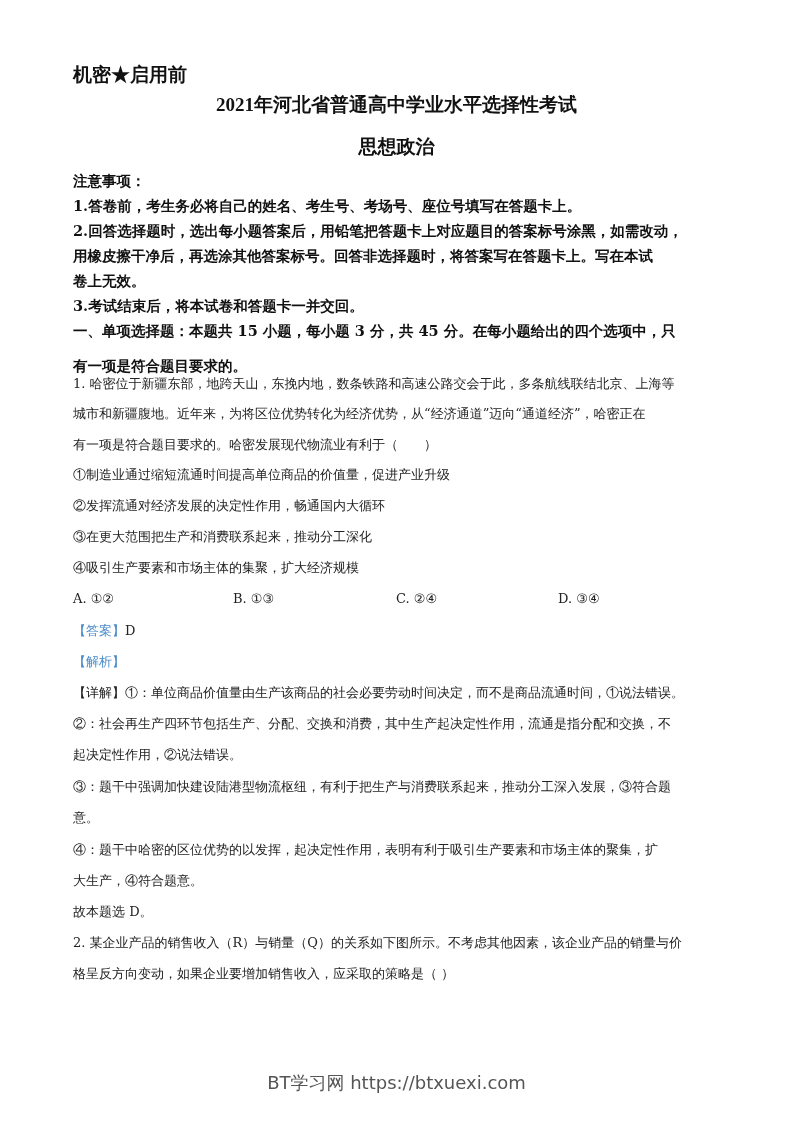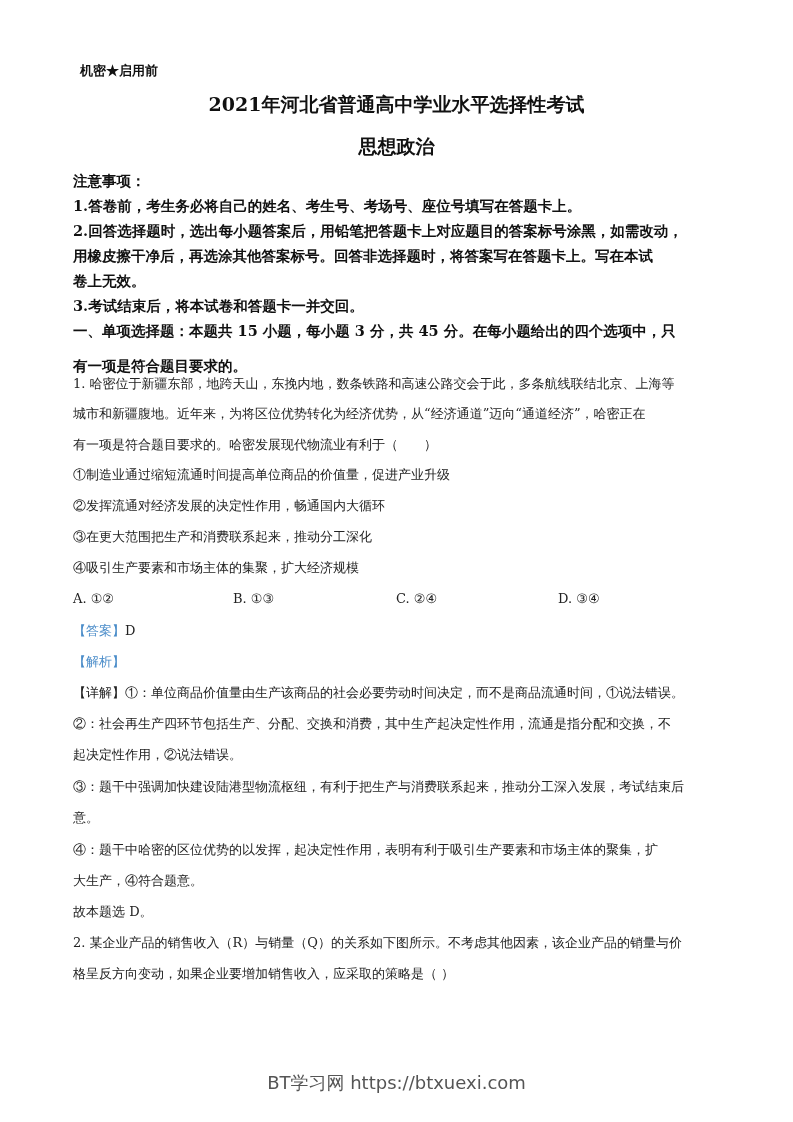--- a/index.html
+++ b/index.html
@@ -1,22 +1,22 @@
 <!DOCTYPE html>
 <html><head>
 <meta charset="utf-8">
 <style>
   html, body { margin: 0; padding: 0; background: #ffffff; }
   body { width: 793px; height: 1122px; position: relative; overflow: hidden;
          font-family: "DejaVu Serif", "Liberation Serif", serif; color: #111; }
   .page { position: absolute; left: 0; top: 0; width: 793px; height: 1122px; }
   .abs { position: absolute; white-space: nowrap; }
   .bold { font-weight: bold; }
-  .conf { left: 80px; top: 62px; font-size: 13px; text-align: right; }
-  .title { left: 0; width: 793px; text-align: center; font-size: 19px; }
+  .conf { left: 73px; top: 62px; font-size: 19px; text-align: right; }
+  .title { left: 0; width: 793px; text-align: center; font-size: 19px; font-family: Liberation Serif, serif; }
   .t1 { top: 92px; }
   .t2 { top: 134px; }
   .notice { left: 73px; font-size: 14.5px; }
   .q { left: 73px; font-size: 13px; color: #222; }
   .opt { font-size: 13px; color: #222; }
   .blue { color: #4a8cc9; }
   .footer { left: 0; width: 793px; text-align: center; top: 1071px; font-size: 18px;
             font-family: "DejaVu Sans", "Liberation Sans", sans-serif; color: #555; }
 </style>
 </head>
@@ -60,21 +60,21 @@
     <div class="abs q" style="top:622px">
       <span class="blue">【答案】</span><span>D</span>
     </div>
     <div class="abs q blue" style="top:653px">【解析】</div>
 
     <div class="abs q" style="top:684px">
       <span>【详解】</span><span>①：单位商品价值量由生产该商品的社会必要劳动时间决定，而不是商品流通时间，①说法错误。</span>
     </div>
     <div class="abs q" style="top:715px">②：社会再生产四环节包括生产、分配、交换和消费，其中生产起决定性作用，流通是指分配和交换，不</div>
     <div class="abs q" style="top:746px">起决定性作用，②说法错误。</div>
-    <div class="abs q" style="top:778px">③：题干中强调加快建设陆港型物流枢纽，有利于把生产与消费联系起来，推动分工深入发展，考试结束后</div>
+    <div class="abs q" style="top:778px">③：题干中强调加快建设陆港型物流枢纽，有利于把生产与消费联系起来，推动分工深入发展，③符合题</div>
     <div class="abs q" style="top:809px">意。</div>
     <div class="abs q" style="top:841px">④：题干中哈密的区位优势的以发挥，起决定性作用，表明有利于吸引生产要素和市场主体的聚集，扩</div>
     <div class="abs q" style="top:872px">大生产，④符合题意。</div>
     <div class="abs q" style="top:903px">故本题选 D。</div>
   </div>
 
   <div>
     <div class="abs q" style="top:934px">2. 某企业产品的销售收入（R）与销量（Q）的关系如下图所示。不考虑其他因素，该企业产品的销量与价</div>
     <div class="abs q" style="top:965px">格呈反方向变动，如果企业要增加销售收入，应采取的策略是（ ）</div>
   </div>

